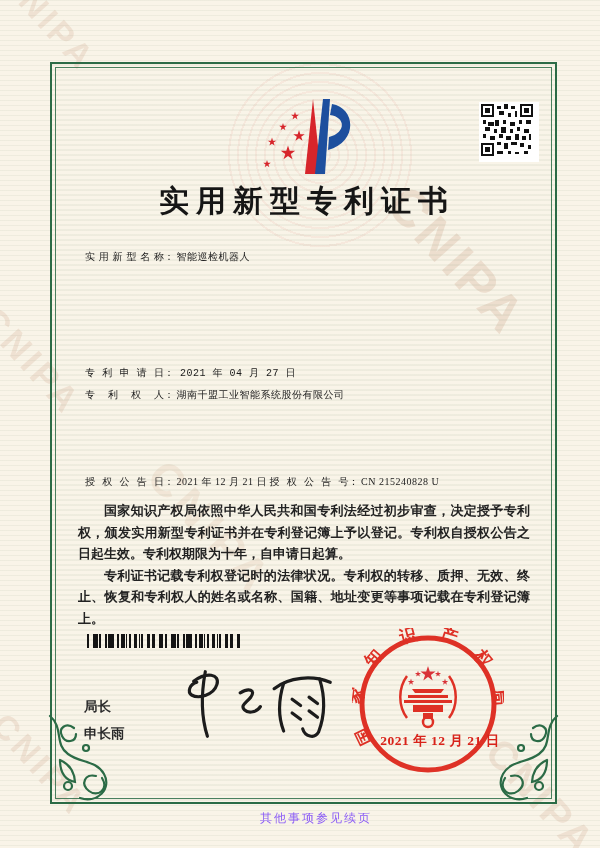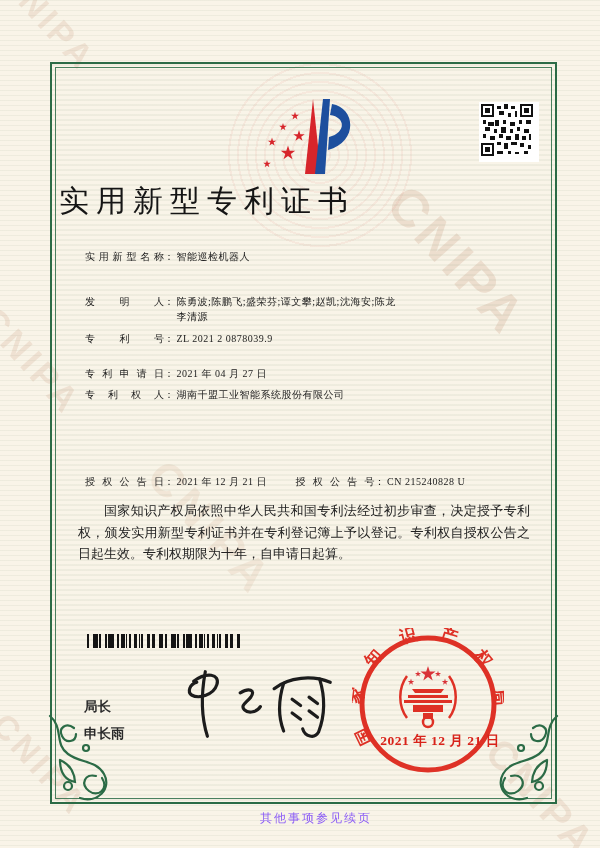--- a/index.html
+++ b/index.html
@@ -38,43 +38,43 @@
   .frame::before{
     content:"";position:absolute;inset:3px;border:1px solid rgba(43,107,70,0.85);pointer-events:none;
   }
 
   .cert-no{position:absolute;left:30px;top:38px;font-size:13px;letter-spacing:2px;}
 
   .logo{position:absolute;left:203px;top:30px;width:96px;height:88px;}
   .qr{position:absolute;left:427px;top:38px;width:56px;height:56px;background:#fff;padding:2px;}
 
   .title{
-    position:absolute;left:0;top:117px;width:100%;
-    font-size:30px;font-weight:normal;letter-spacing:7px;text-indent:7px;color:#151515;
+    position:absolute;left:0;top:117px;width:100%;text-align:center;
+    font-size:30px;font-weight:bold;letter-spacing:7px;text-indent:7px;color:#151515;
   }
 
   .field-row{position:absolute;left:33px;right:16px;font-size:10px;line-height:1.45;}
   .flabel{
     display:inline-block;width:79px;text-align:justify;text-align-last:justify;
     vertical-align:top;
   }
   .fcolon{display:inline-block;vertical-align:top;}
   .fvalue{
     display:inline-block;vertical-align:top;white-space:pre-line;max-width:350px;
     letter-spacing:0.5px;
   }
-  .row1{top:186px;} .row2{top:231px;} .row3{top:268px;} .row4{top:303px;}
+  .row1{top:186px;} .row2{top:231px;} .row3{top:268px;} .row4{top:303px;font-family:Liberation Mono, monospace;}
   .row5{top:324px;} .row6{top:372px;} .row7{top:411px;}
-  .second-col{margin-left:26px;}
+  .second-col{}
 
   .body-text{
     position:absolute;left:26px;top:436px;width:452px;
     font-size:13px;line-height:21.5px;text-align:justify;color:#222;
   }
-  .body-text p{margin:0;text-indent:2em;}
+  .body-text p{margin:0;text-indent:2em;font-weight:bold;}
 
   .barcode{
     position:absolute;left:35px;top:570px;width:153px;height:14px;
     background-image:
       repeating-linear-gradient(90deg,#141414 0 2px,transparent 2px 6px),
       repeating-linear-gradient(90deg,#141414 0 1px,transparent 1px 8px,#141414 8px 11px,transparent 11px 13px);
   }
 
   .director{
     position:absolute;left:32px;top:622px;
@@ -185,46 +185,38 @@
       </g>
     </svg>
   </div>
 
   <div class="title">实用新型专利证书</div>
 
   <div class="field-row row1">
     <span class="flabel">实用新型名称</span><span class="fcolon">：</span>
     <span class="fvalue">智能巡检机器人</span>
   </div>
-  <div class="field-row row2">
-    <span class="flabel">发明人</span><span class="fcolon">：</span>
-    <span class="fvalue">陈勇波;陈鹏飞;盛荣芬;谭文攀;赵凯;沈海安;陈龙
-李清源</span>
-  </div>
-  <div class="field-row row3">
-    <span class="flabel">专利号</span><span class="fcolon">：</span>
-    <span class="fvalue">ZL 2021 2 0878039.9</span>
-  </div>
   <div class="field-row row4">
     <span class="flabel">专利申请日</span><span class="fcolon">：</span>
     <span class="fvalue">2021 年 04 月 27 日</span>
   </div>
   <div class="field-row row5">
     <span class="flabel">专利权人</span><span class="fcolon">：</span>
     <span class="fvalue">湖南千盟工业智能系统股份有限公司</span>
   </div>
   <div class="field-row row7">
     <span class="flabel">授权公告日</span><span class="fcolon">：</span>
     <span class="fvalue">2021 年 12 月 21 日</span>
     <span class="flabel second-col">授权公告号</span><span class="fcolon">：</span>
     <span class="fvalue">CN 215240828 U</span>
   </div>
 
   <div class="body-text">
     <p>国家知识产权局依照中华人民共和国专利法经过初步审查，决定授予专利权，颁发实用新型专利证书并在专利登记簿上予以登记。专利权自授权公告之日起生效。专利权期限为十年，自申请日起算。</p>
+    <p>专利证书记载专利权登记时的法律状况。专利权的转移、质押、无效、终止、恢复和专利权人的姓名或名称、国籍、地址变更等事项记载在专利登记簿上。</p>
   </div>
 
   <div class="barcode"></div>
 
   <div class="director">
     <div>局长</div>
     <div>申长雨</div>
   </div>
 
   <div class="signature">

